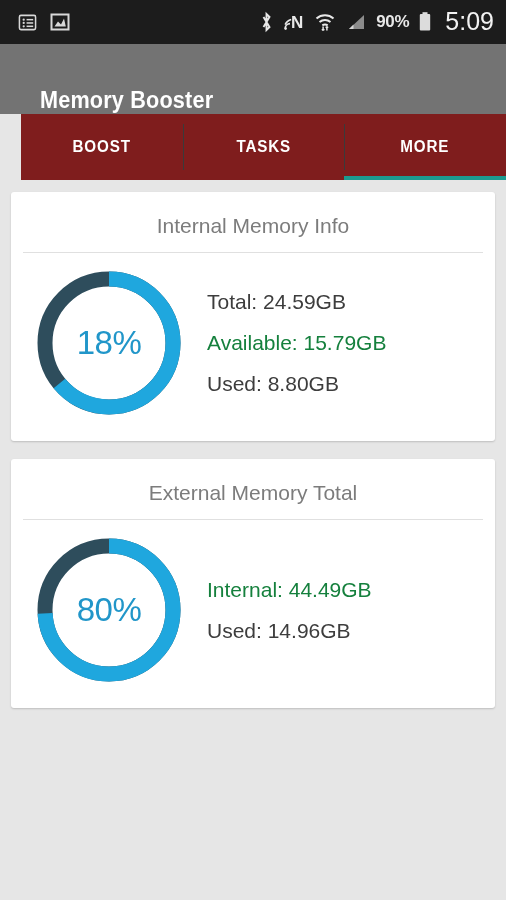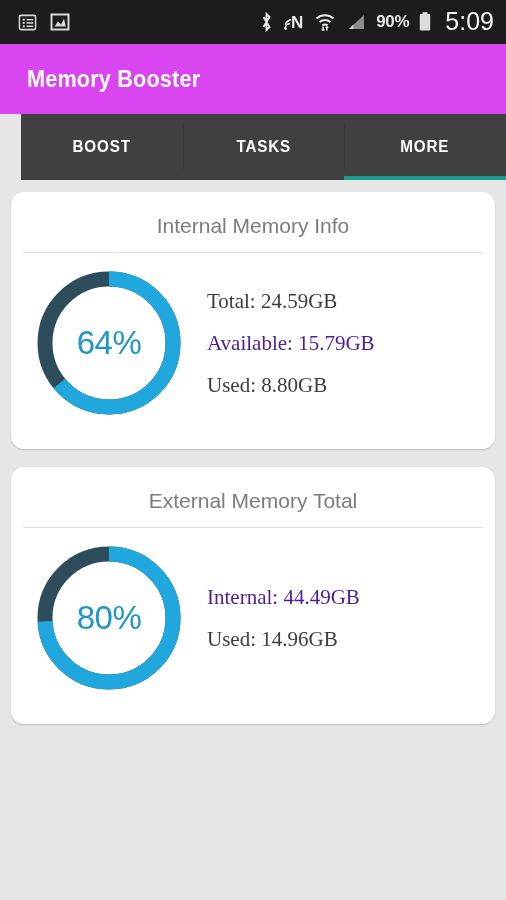--- a/index.html
+++ b/index.html
@@ -43,38 +43,38 @@
     margin-left: 4px;
     line-height: 1;
     position: relative;
     top: -1px;
     text-align: center;
   }
 
   
   .titlebar {
     height: 70px;
-    background: #d946ef;
-    display: flex;
-    align-items: center;
-    padding-left: 27px;
+    background: #737373;
+    display: flex;
+    align-items: flex-end;
+    padding-left: 40px;
   }
   .app-title {
     color: #ffffff;
     font-size: 23px;
     font-weight: bold;
     letter-spacing: 0.2px;
     transform: scaleX(0.94);
     transform-origin: left center;
   }
 
   
   .tabbar {
     height: 66px;
-    background: #404040;
+    background: #7f1d1d;
     display: flex;
     position: relative;
     margin-left: 21px;
   }
   .tab {
     flex: 1;
     display: flex;
     align-items: center;
     justify-content: center;
     position: relative;
@@ -103,24 +103,24 @@
     height: 4px;
     background: var(--accent, #1d9a90);
   }
 
   
   .content {
     padding: 12px 11px 0 11px;
   }
   .card {
     background: #ffffff;
-    border-radius: 13px;
+    border-radius: 3px;
     box-shadow: 0 1px 2px rgba(0,0,0,0.18);
     margin-bottom: 18px;
-    padding: 14px 0 26px 0;
+    padding: 14px 0 18px 0;
   }
   .card-title {
     text-align: center;
     font-size: 21px;
     color: #7c7c7c;
     font-weight: normal;
     padding: 8px 0 14px 0;
   }
   .card-divider {
     height: 1px;
@@ -161,23 +161,22 @@
     flex: 1;
     display: flex;
     flex-direction: column;
     gap: 17px;
     padding-right: 10px;
   }
   .stat {
     font-size: 21px;
     color: #3d3d3d;
     white-space: nowrap;
-    font-family: Liberation Serif, serif;
-  }
-  .stat.avail { color: #4c1d95; }
+  }
+  .stat.avail { color: #15803d; }
 </style>
 </head>
 <body>
 
 <div id="app">
 
   <div class="statusbar">
     <div class="sb-left">
       <span class="sb-icon">
         <svg width="19" height="19" viewBox="0 0 20 20">
@@ -259,21 +258,21 @@
     <div class="card">
       <div class="card-title">Internal Memory Info</div>
       <div class="card-divider"></div>
       <div class="card-body">
         <div class="donut-wrap">
           <div class="donut">
             <svg width="152" height="152" viewBox="0 0 152 152">
               <circle cx="76" cy="76" r="64" fill="none" stroke="#2e4d5c" stroke-width="15"></circle>
               <circle id="arc0" cx="76" cy="76" r="64" fill="none" stroke="#1fa7de" stroke-width="15" stroke-linecap="butt" stroke-dasharray="257.3592701820759 144.76458947741767"></circle>
             </svg>
-            <div class="donut-label">64%</div>
+            <div class="donut-label">18%</div>
           </div>
         </div>
         <div class="stats">
           <div class="stat">Total: 24.59GB</div>
           <div class="stat avail">Available: 15.79GB</div>
           <div class="stat">Used: 8.80GB</div>
         </div>
       </div>
     </div>
 

